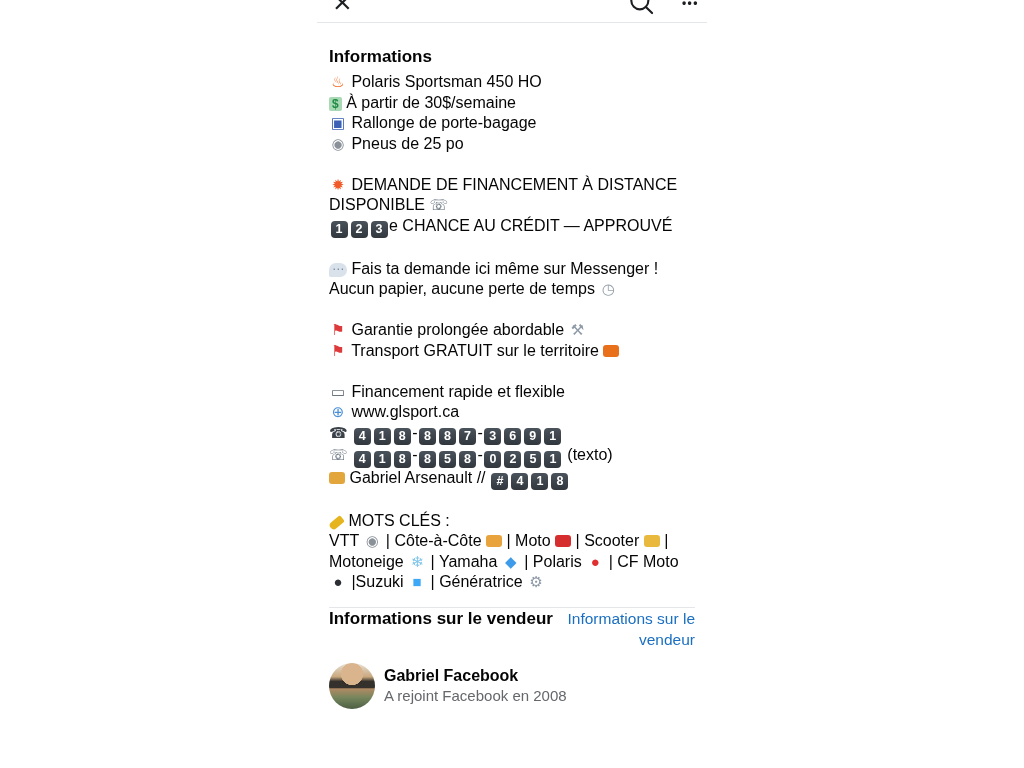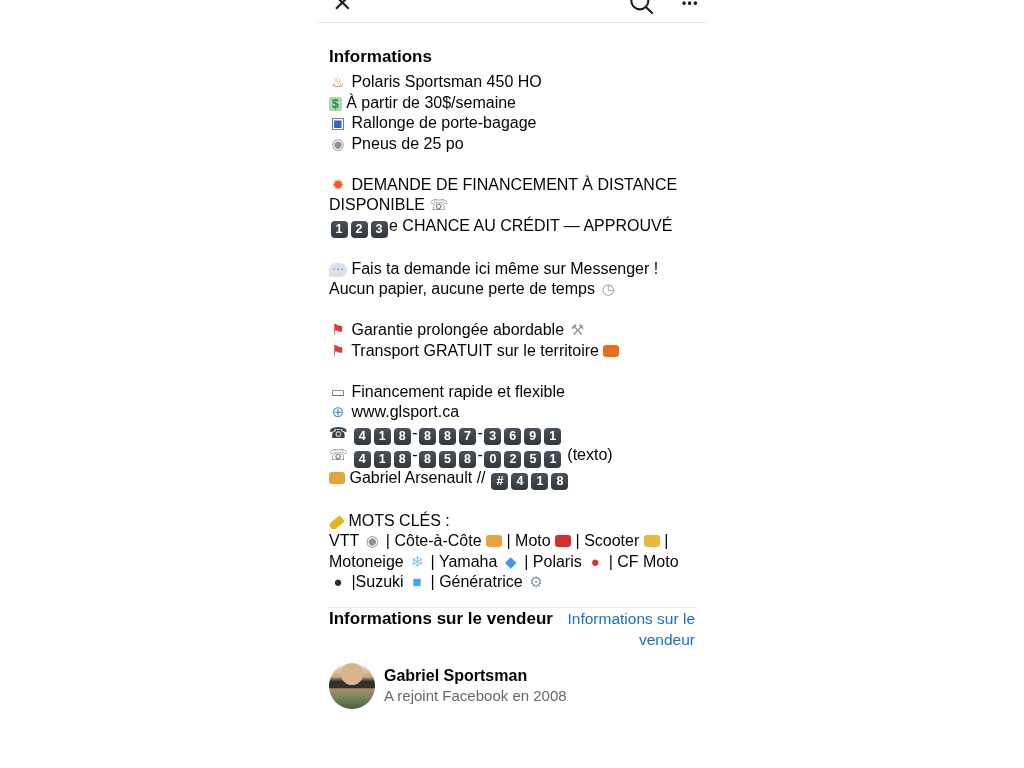--- a/index.html
+++ b/index.html
@@ -95,18 +95,18 @@
     <div class="divider" data-name="section-divider"></div>
 
     <div class="seller-head" data-name="seller-header">
       <h2 data-name="seller-heading">Informations sur le vendeur</h2>
       <a class="seller-link" data-name="seller-info-link">Informations sur le vendeur</a>
     </div>
 
     <div class="seller-row" data-name="seller-profile">
       <div class="avatar" data-name="seller-avatar"></div>
       <div data-name="seller-identity">
-        <div class="seller-name" data-name="seller-name">Gabriel Sportsman</div>
+        <div class="seller-name" data-name="seller-name">Gabriel Facebook</div>
         <div class="seller-joined" data-name="seller-joined-date">A rejoint Facebook en 2008</div>
       </div>
     </div>
   </div>
 </div>
 
 </body></html>

